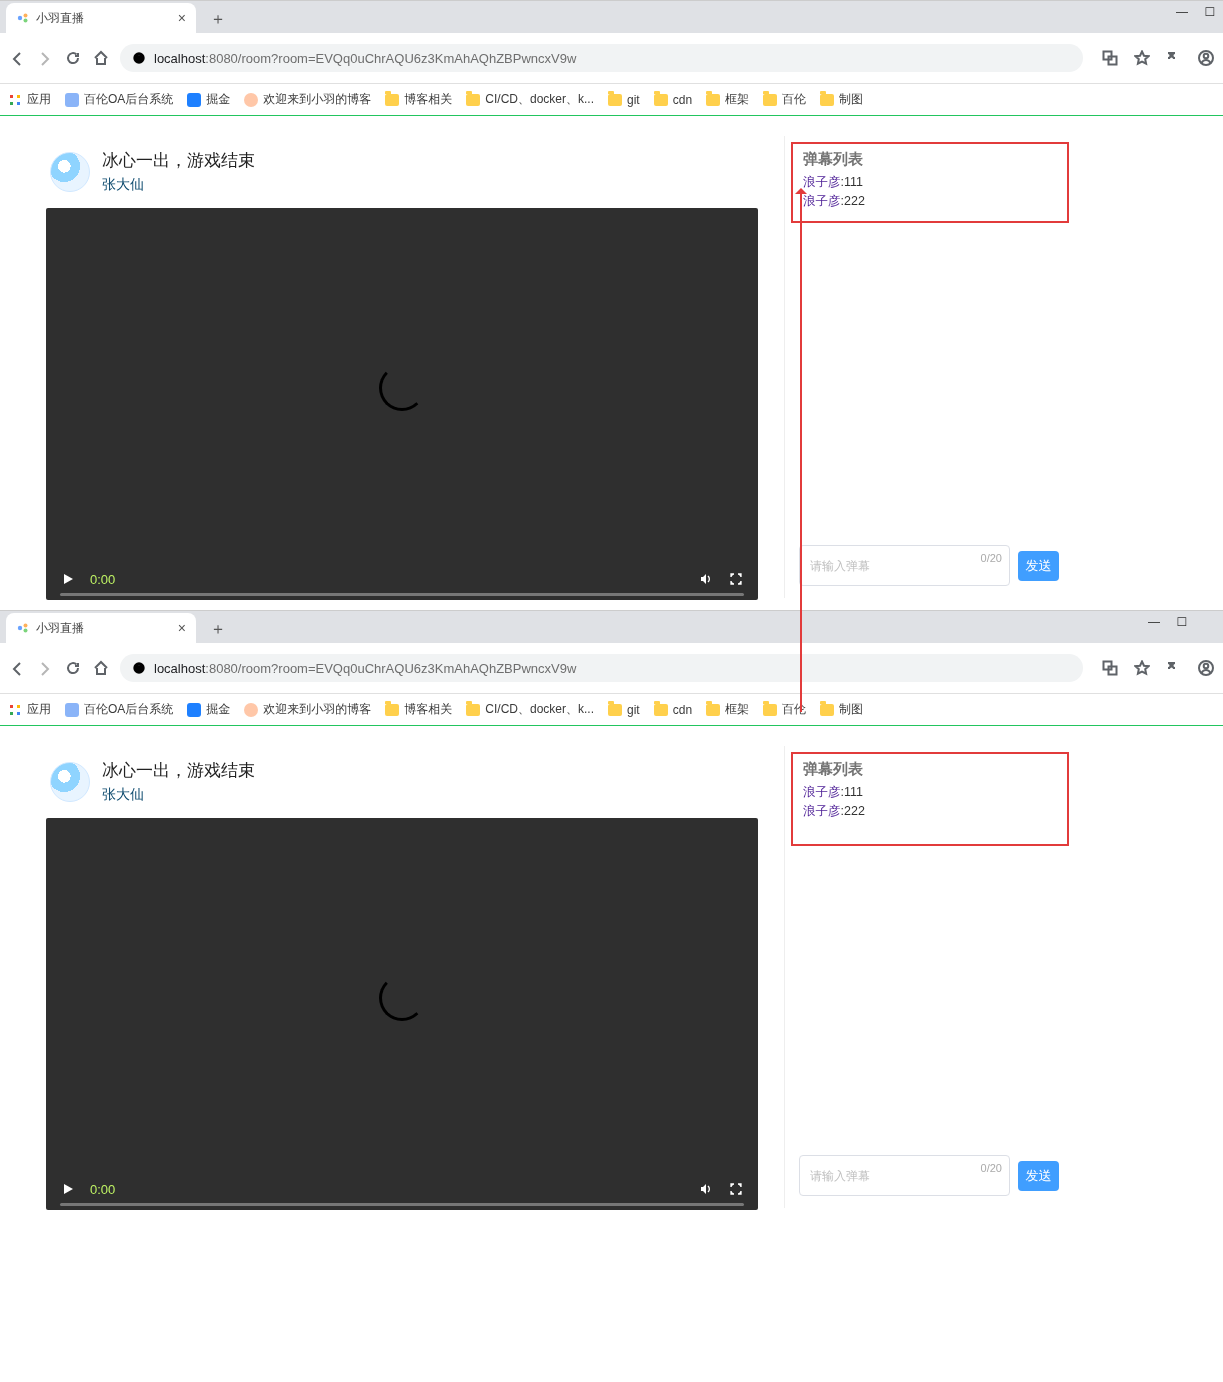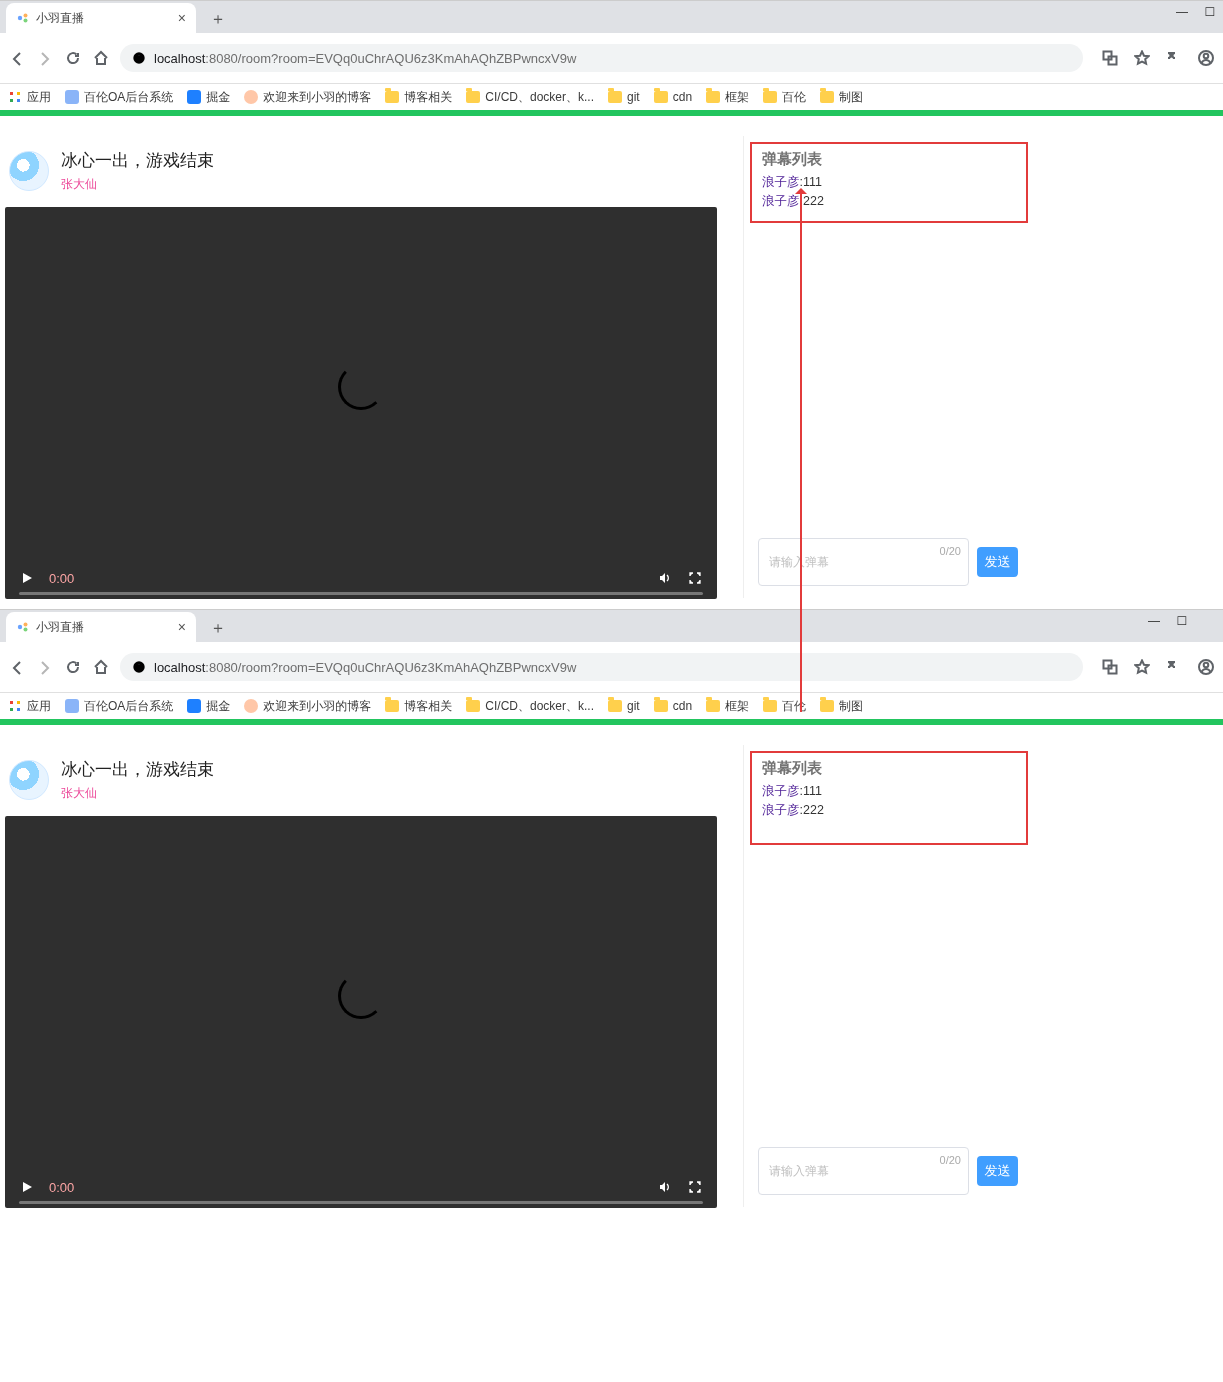--- a/index.html
+++ b/index.html
@@ -41,21 +41,21 @@
     display:flex; align-items:center; padding:0 12px; font-size:13px; color:#555; gap:8px;
   }
   .url-bar .info-icon { width:14px; height:14px; }
   .url-bar .host { color:#202124; }
   .url-bar .rest { color:#6e6e6e; }
   .right-icons { display:flex; align-items:center; gap:14px; margin-left:8px; }
   .right-icons .tb-icon svg { stroke:#5f6368; }
 
   
   .bookmarks {
-    height: 32px; background:#fff; border-bottom:6px solid #22c55e;
+    height: 32px; background:#fff; border-bottom:1px solid #22c55e;
     display:flex; align-items:center; padding:0 8px; gap:14px; font-size:12px; color:#3b3b3b;
   }
   .bm-item { display:flex; align-items:center; gap:5px; cursor:pointer; white-space:nowrap; }
   .bm-folder-icon { width:14px; height:12px; background:#ffd04c; border-radius:2px; display:inline-block; position:relative; }
   .bm-folder-icon::before { content:""; position:absolute; top:-3px; left:0; width:6px; height:3px; background:#ffd04c; border-radius:1px 1px 0 0; }
   .bm-apps-icon { width:14px; height:14px; display:inline-block;
     background:
       radial-gradient(circle, #ea4335 1.5px, transparent 1.5px) 0 0,
       radial-gradient(circle, #fbbc05 1.5px, transparent 1.5px) 7px 0,
       radial-gradient(circle, #34a853 1.5px, transparent 1.5px) 0 7px,
@@ -64,48 +64,48 @@
   }
   .bm-generic-icon { width:14px; height:14px; border-radius:3px; background:#8ab4f8; display:inline-block; }
   .bm-generic-icon.juejin { background:#1e80ff; }
   .bm-generic-icon.avatar { background:#ffc7a8; border-radius:50%; }
 
   
   .hint-strip { height:20px; display:flex; align-items:center; padding-left:220px; font-size:10px; color:#b5b5b5; position:relative; }
   .hint-strip .dot { width:50px; height:14px; }
 
   
-  .page-row { display:flex; align-items:flex-start; }
+  .page-row { display:flex; align-items:flex-start;margin-left:41px; }
 
   .left-col { width:735px; padding:5px 0 10px 5px; }
   .room-header { display:flex; align-items:center; gap:12px; padding:8px 4px 14px 4px; }
   .avatar-lg {
     width:40px; height:40px; border-radius:50%;
     background: radial-gradient(circle at 35% 35%, #fff 0 18%, #8fd4ff 18% 45%, #e8f4ff 45% 100%);
     border:1px solid #d0e8ff;
   }
   .room-title { font-size:17px; color:#222; font-weight:500; }
-  .room-sub { font-size:12px; color:#ec4899; margin-top:4px; }
+  .room-sub { font-size:14px; color:#0c4a6e; margin-top:4px; }
 
   .video-box {
     width:712px; height:392px; background:#2f2f2f; position:relative;
     border-radius:2px; overflow:hidden;
   }
   .spinner {
     position:absolute; left:50%; top:46%; width:46px; height:46px; margin:-23px 0 0 -23px;
     border:3px solid #000; border-top-color:transparent; border-right-color:transparent;
     border-radius:50%;
   }
   .video-controls {
     position:absolute; left:0; right:0; bottom:0; height:42px;
     display:flex; align-items:center; padding:0 14px; color:#fff; gap:14px;
   }
   .vc-icon { width:16px; height:16px; display:flex; align-items:center; justify-content:center; }
   .vc-icon svg { width:14px; height:14px; fill:#fff; }
-  .vc-time { font-size:13px; color:#fca5a5; }
+  .vc-time { font-size:13px; color:#bef264; }
   .vc-spacer { flex:1; }
   .vc-track { position:absolute; left:14px; right:14px; bottom:4px; height:3px; background:rgba(255,255,255,0.35); border-radius:2px; }
 
   
   .right-col {
     width:285px; margin-left:8px; position:relative;
     display:flex; flex-direction:column;
     border-left:1px solid #eee;
   }
   .danmu-panel {
@@ -114,21 +114,21 @@
   }
   .danmu-panel.tall { min-height:94px; }
   .danmu-title { font-size:15px; font-weight:700; color:#737373; margin-bottom:4px; }
   .danmu-item { font-size:12.5px; color:#333; line-height:1.5; }
   .danmu-item .u { color:#4c1d95; }
   .danmu-fill { flex:1; }
   .danmu-input-row {
     display:flex; align-items:center; gap:8px; padding:10px 10px 12px 14px;
   }
   .danmu-input {
-    flex:1; height:48px; border:1px solid #dcdfe6; border-radius:4px;
+    flex:1; height:41px; border:1px solid #dcdfe6; border-radius:4px;
     padding:0 44px 0 10px; font-size:12px; color:#333; position:relative;
   }
   .danmu-input-wrap { position:relative; flex:1; }
   .danmu-counter { position:absolute; right:8px; top:7px; font-size:11px; color:#aaa; }
   .send-btn {
     width:56px; height:30px; background:#409eff; color:#fff; font-size:13px;
     border:none; border-radius:4px; cursor:pointer;
   }
 
   

